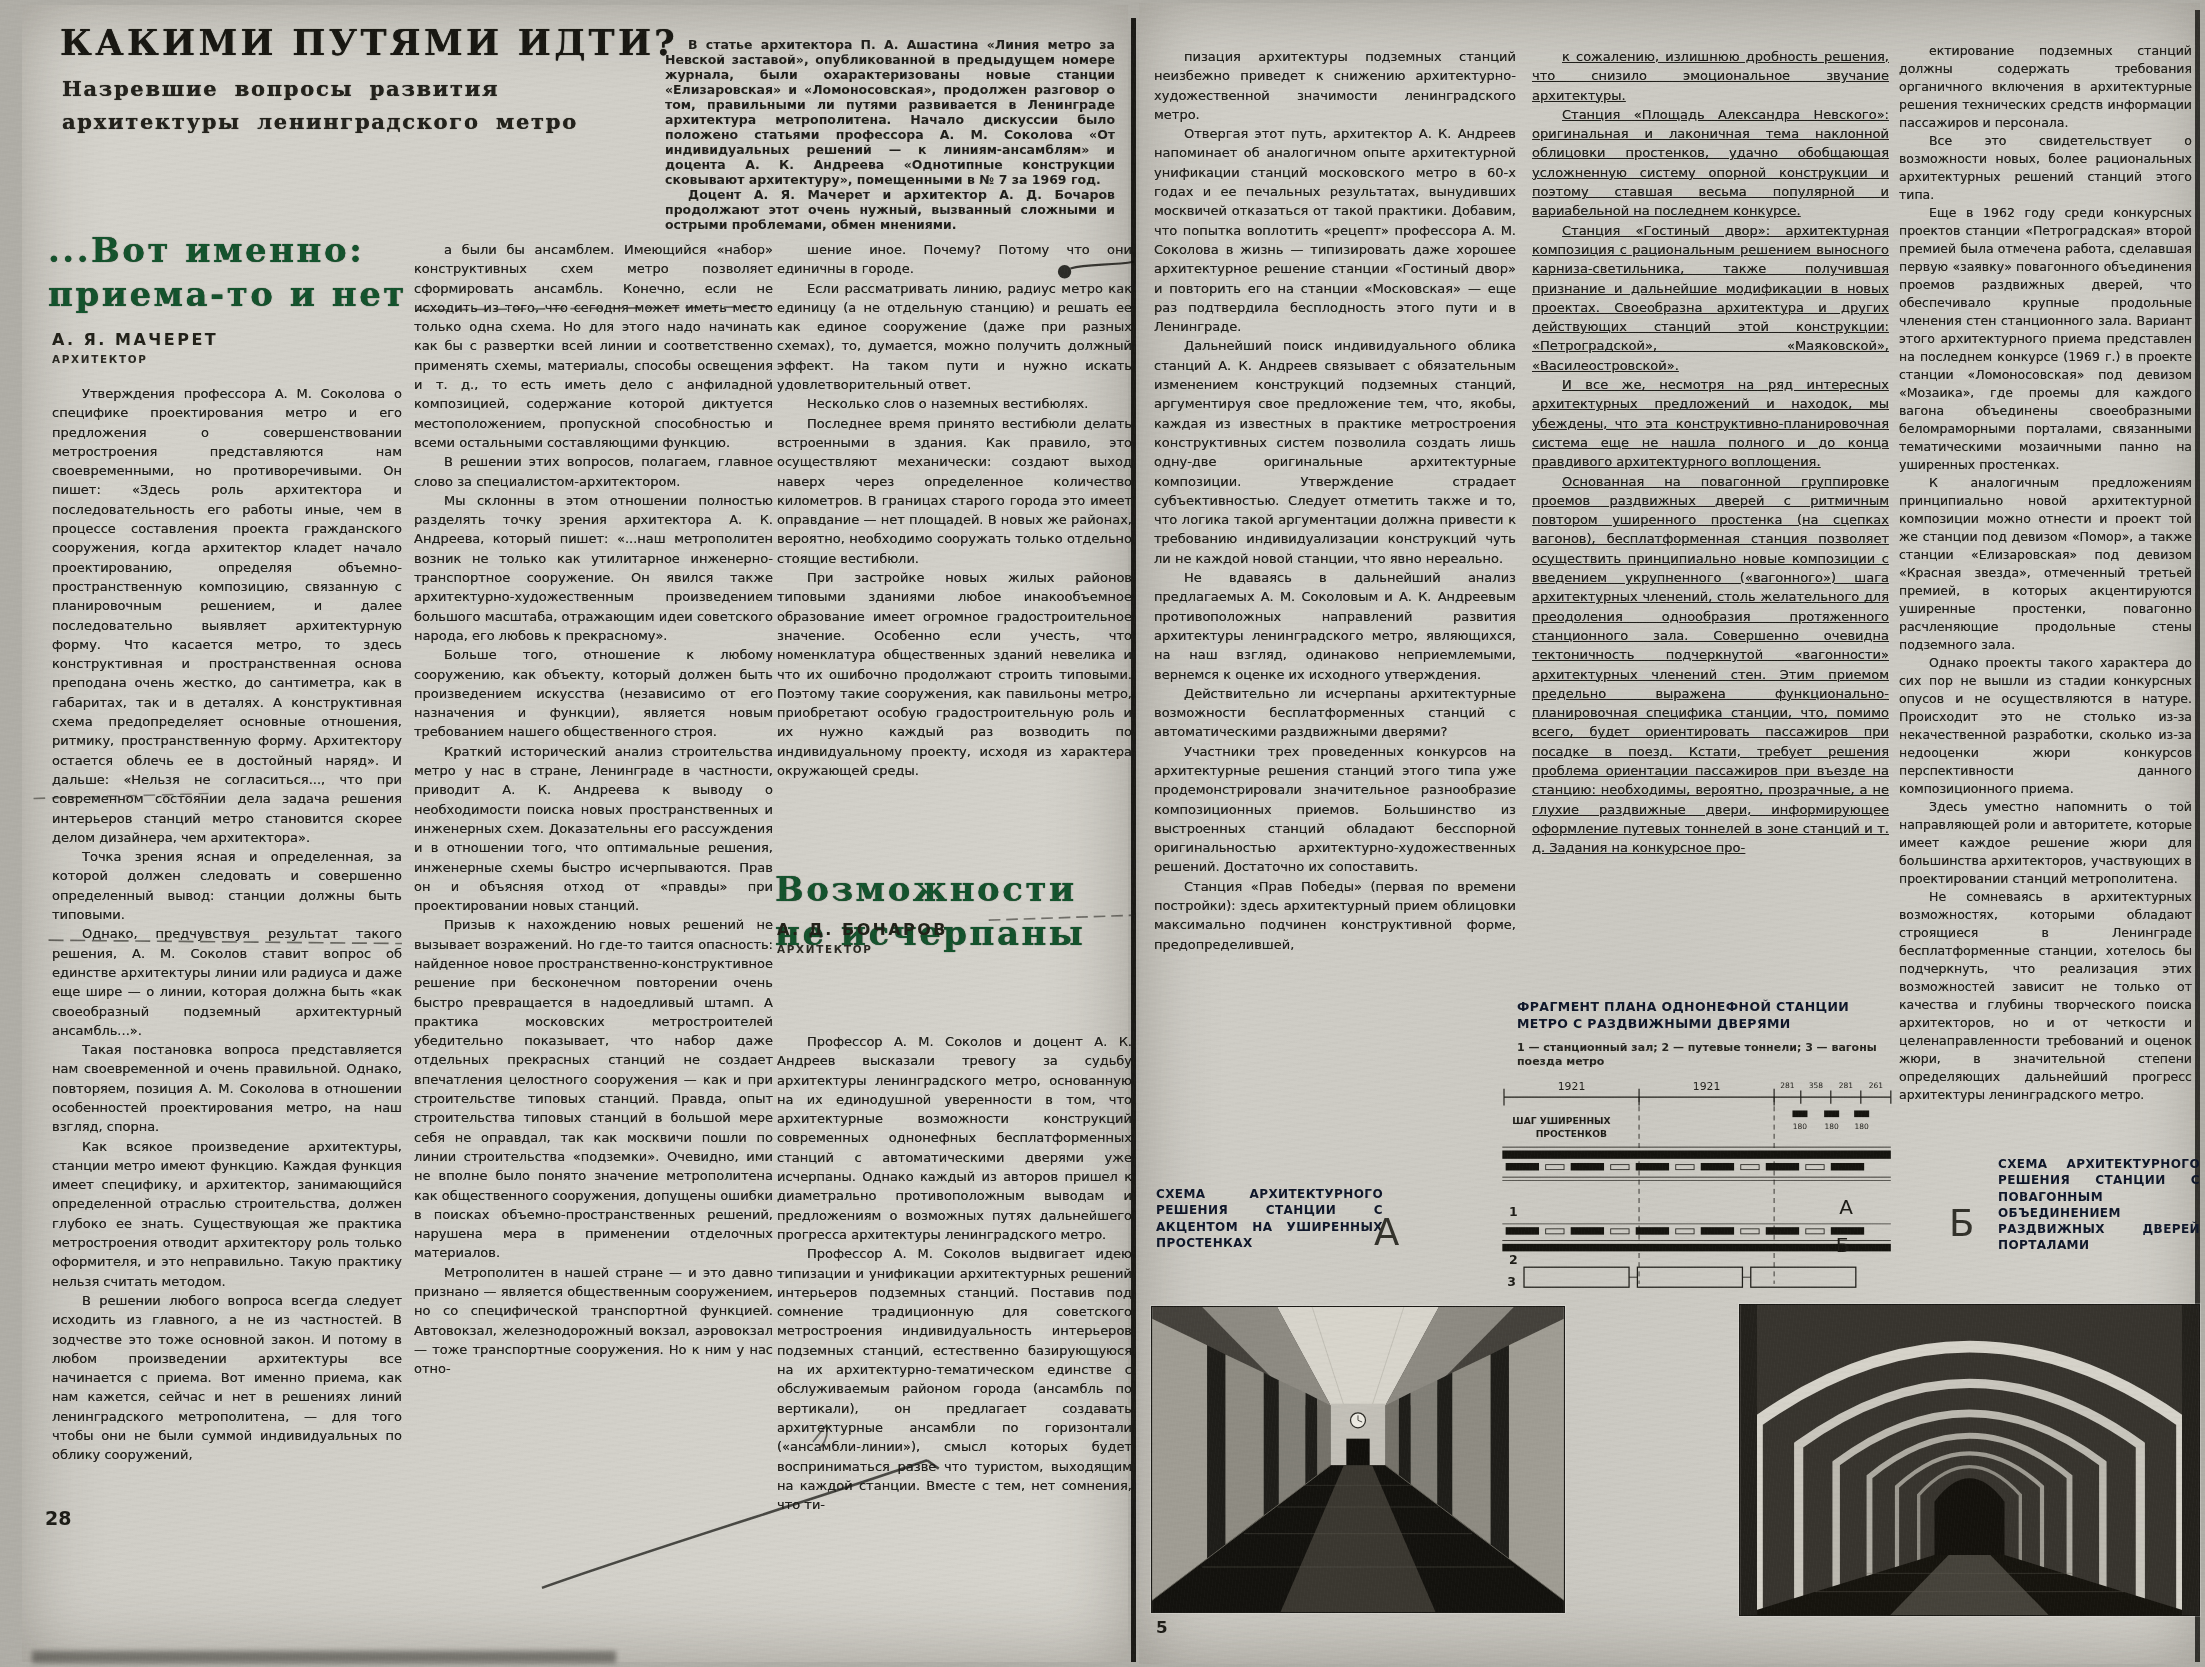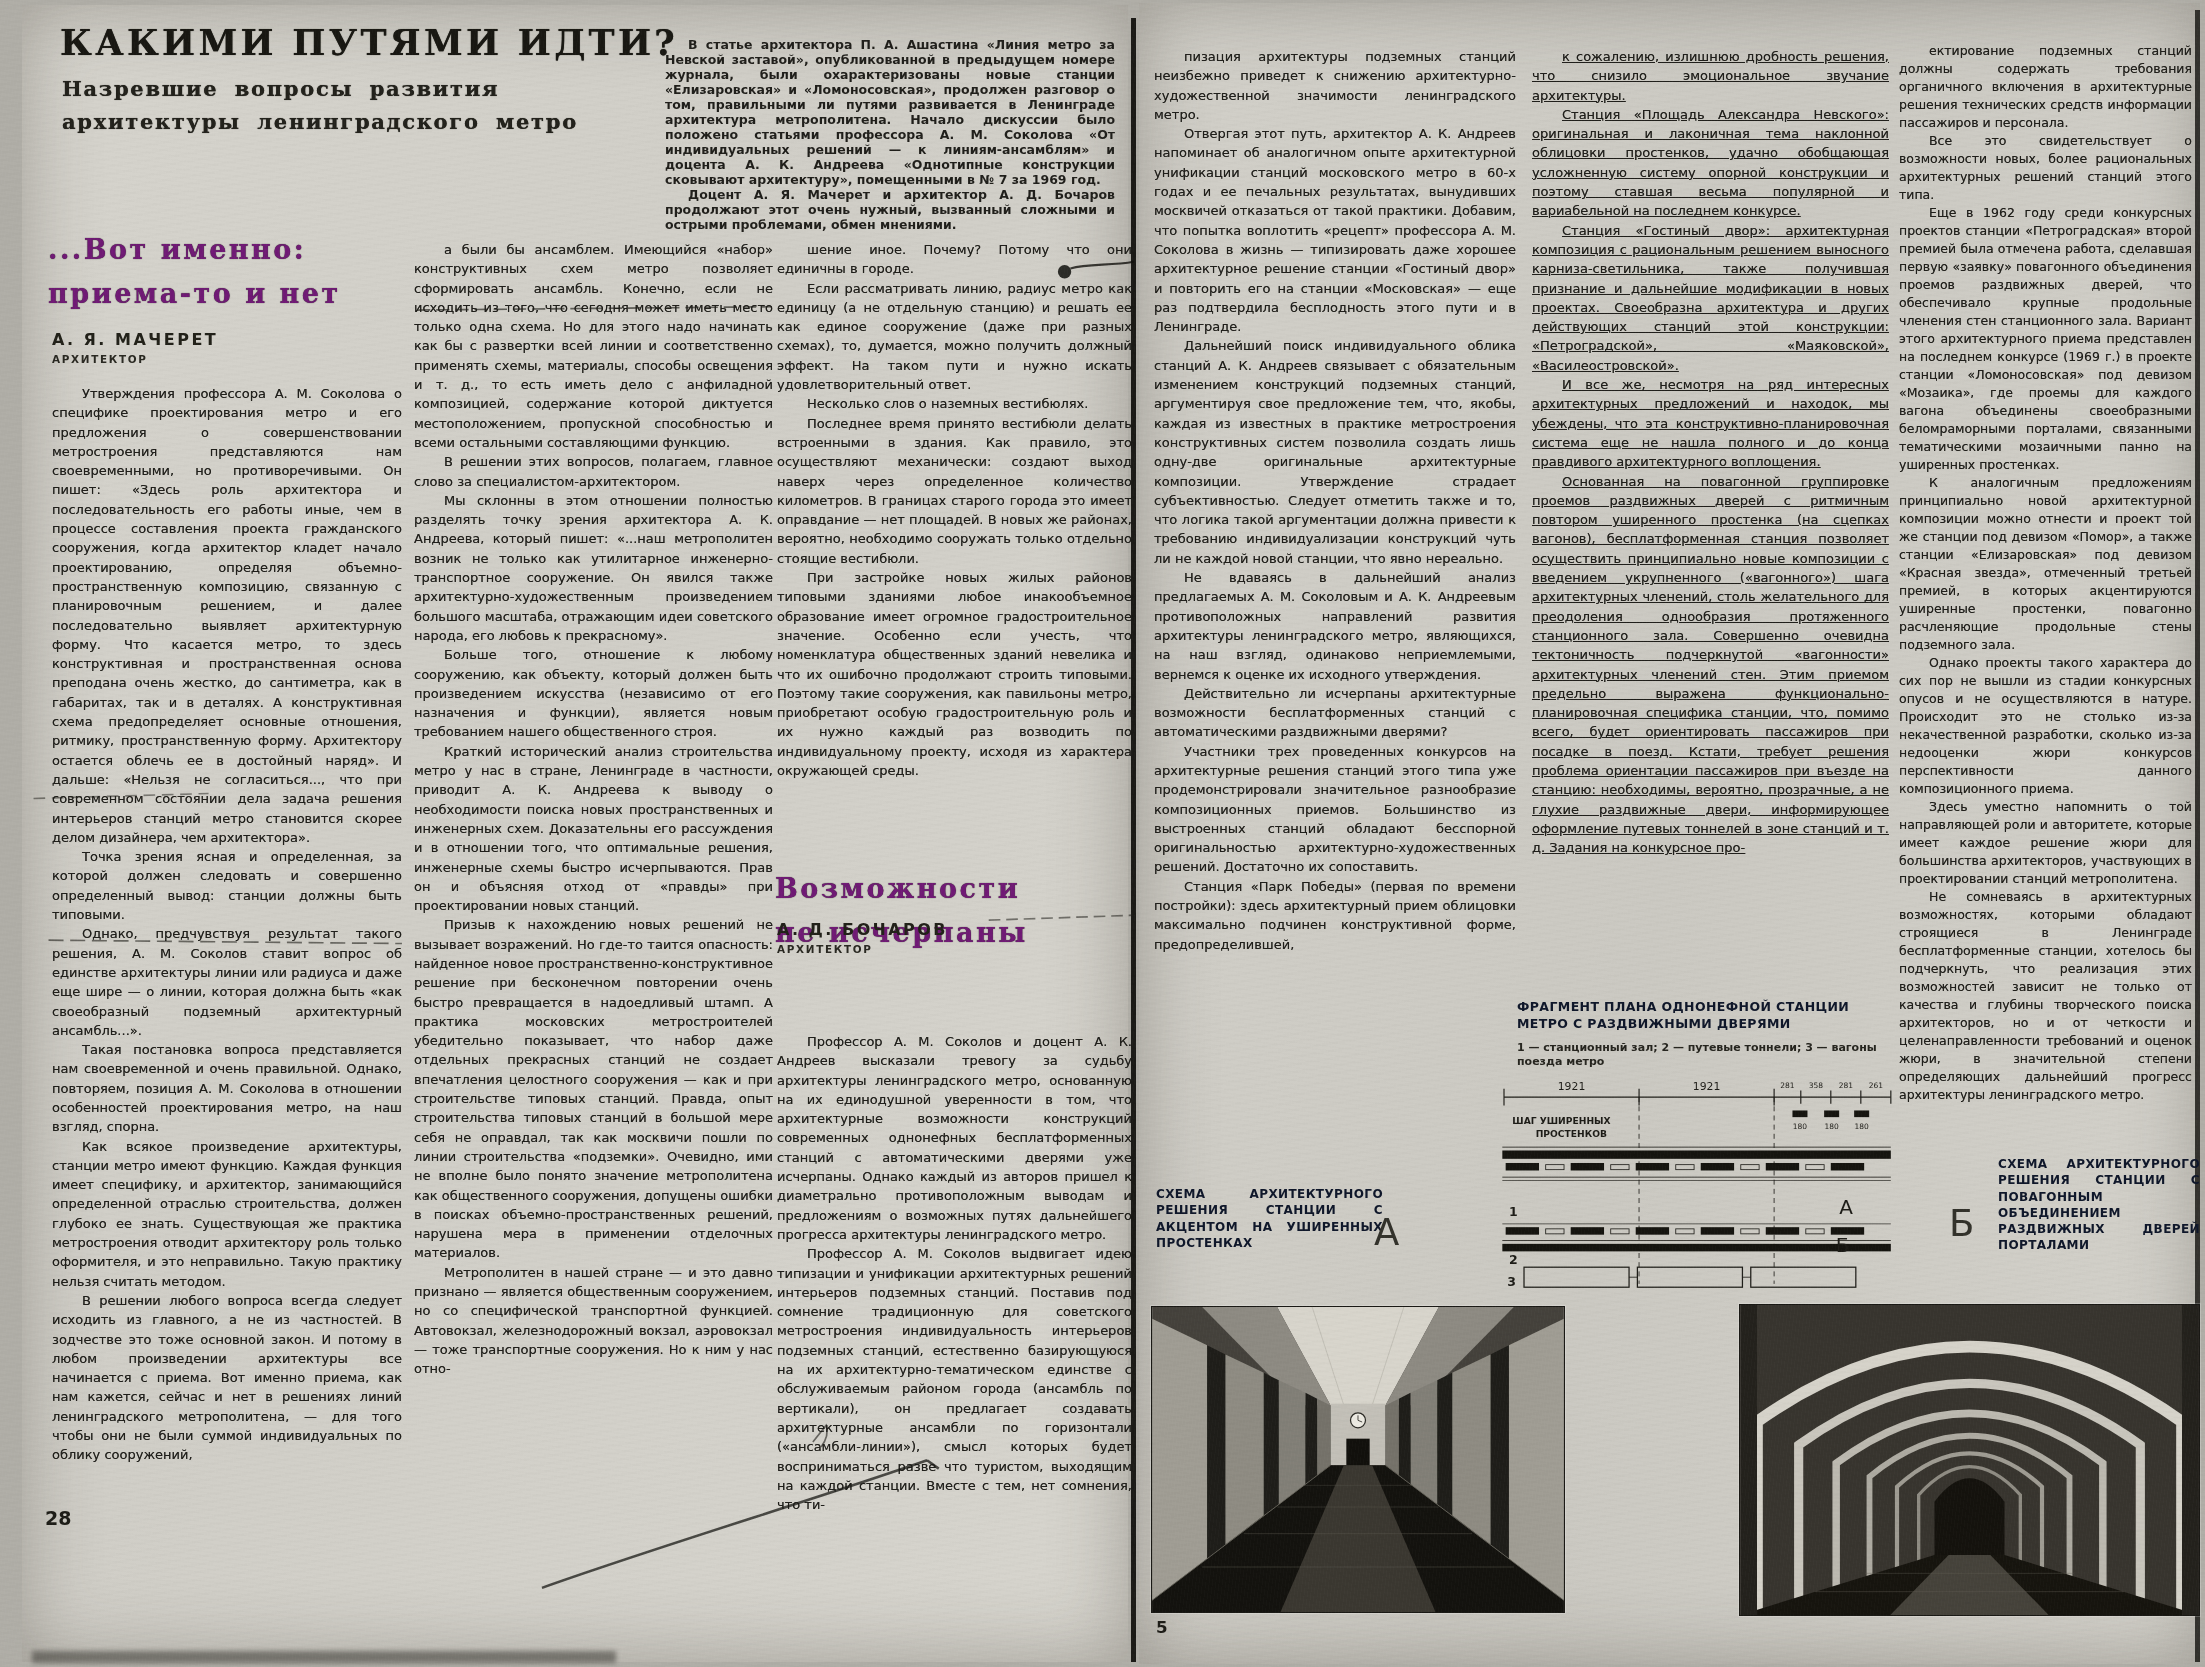--- a/index.html
+++ b/index.html
@@ -14,22 +14,22 @@
                repeating-linear-gradient(171deg,rgba(0,0,0,.014) 0 2.5px,transparent 2.5px 7.5px);}
   .rule-v{position:absolute;background:#1c1b17;}
   .headline{position:absolute;left:60px;top:22px;font-family:"DejaVu Serif",serif;font-weight:bold;
             font-size:35px;letter-spacing:3.3px;color:#191813;text-shadow:0 0 0.8px #20201a;}
   .subtitle{position:absolute;left:62px;top:72px;font-family:"DejaVu Serif",serif;font-weight:bold;
             font-size:21px;line-height:33px;letter-spacing:1.7px;word-spacing:7.5px;white-space:pre-line;
             color:#23221c;text-shadow:0 0 0.8px #25241e;}
   .intro{position:absolute;left:665px;top:37px;width:450px;font-size:12.5px;line-height:15px;
          font-weight:bold;text-align:justify;color:#201f1b;}
   .intro p{margin:0;text-indent:23px;}
-  .art-title{position:absolute;font-family:"DejaVu Serif",serif;font-weight:bold;font-size:27px;
-             line-height:44px;letter-spacing:2.5px;white-space:pre-line;color:#701a75;text-shadow:0 0 1px #22211b;}
+  .art-title{position:absolute;font-family:"DejaVu Serif",serif;font-weight:bold;font-size:34px;
+             line-height:44px;letter-spacing:2.5px;white-space:pre-line;color:#14532d;text-shadow:0 0 1px #22211b;}
   .byline{position:absolute;}
   .byline .nm{font-size:16px;font-weight:bold;letter-spacing:2.5px;color:#222119;}
   .byline .rl{font-size:10.4px;font-weight:bold;letter-spacing:1.7px;margin-top:4.2px;color:#2a2922;}
   .body-col{position:absolute;font-size:13px;line-height:19.3px;text-align:justify;overflow:hidden;
             color:#201f1b;text-shadow:0 0 0.5px rgba(25,24,20,.65);}
   .body-col p{margin:0;text-indent:30px;}
   .pnum{position:absolute;font-weight:bold;color:#1e1d18;}
   .caption{position:absolute;font-size:12px;line-height:16.3px;font-weight:bold;text-align:justify;
            letter-spacing:0.4px;color:#0f172a;}
   .cap-letter{position:absolute;font-size:37px;color:#33322b;font-family:"DejaVu Sans",sans-serif;}
@@ -101,21 +101,21 @@
 
   <div class="pnum" style="left:45px;top:1507px;font-size:19px;">28</div>
 
   <div class="body-col" style="left:1154px;top:47px;width:362px;height:1077px;">
       <p>пизация архитектуры подземных станций неизбежно приведет к снижению архитектурно-художественной значимости ленинградского метро.</p>
       <p>Отвергая этот путь, архитектор А. К. Андреев напоминает об аналогичном опыте архитектурной унификации станций московского метро в 60-х годах и ее печальных результатах, вынудивших москвичей отказаться от такой практики. Добавим, что попытка воплотить «рецепт» профессора А. М. Соколова в жизнь — типизировать даже хорошее архитектурное решение станции «Гостиный двор» и повторить его на станции «Московская» — еще раз подтвердила бесплодность этого пути и в Ленинграде.</p>
       <p>Дальнейший поиск индивидуального облика станций А. К. Андреев связывает с обязательным изменением конструкций подземных станций, аргументируя свое предложение тем, что, якобы, каждая из известных в практике метростроения конструктивных систем позволила создать лишь одну-две оригинальные архитектурные композиции. Утверждение страдает субъективностью. Следует отметить также и то, что логика такой аргументации должна привести к требованию индивидуализации конструкций чуть ли не каждой новой станции, что явно нереально.</p>
       <p>Не вдаваясь в дальнейший анализ предлагаемых А. М. Соколовым и А. К. Андреевым противоположных направлений развития архитектуры ленинградского метро, являющихся, на наш взгляд, одинаково неприемлемыми, вернемся к оценке их исходного утверждения.</p>
       <p>Действительно ли исчерпаны архитектурные возможности бесплатформенных станций с автоматическими раздвижными дверями?</p>
       <p>Участники трех проведенных конкурсов на архитектурные решения станций этого типа уже продемонстрировали значительное разнообразие композиционных приемов. Большинство из выстроенных станций обладают бесспорной оригинальностью архитектурно-художественных решений. Достаточно их сопоставить.</p>
-      <p>Станция «Парк Победы» (первая по времени постройки): здесь архитектурный прием облицовки максимально подчинен конструктивной форме, предопределившей,</p>
+      <p>Станция «Прав Победы» (первая по времени постройки): здесь архитектурный прием облицовки максимально подчинен конструктивной форме, предопределившей,</p>
     </div>
   <div class="body-col" style="left:1532px;top:47px;width:357px;height:944px;text-decoration:underline;">
       <p>к сожалению, излишнюю дробность решения, что снизило эмоциональное звучание архитектуры.</p>
       <p>Станция «Площадь Александра Невского»: оригинальная и лаконичная тема наклонной облицовки простенков, удачно обобщающая усложненную систему опорной конструкции и поэтому ставшая весьма популярной и вариабельной на последнем конкурсе.</p>
       <p>Станция «Гостиный двор»: архитектурная композиция с рациональным решением выносного карниза-светильника, также получившая признание и дальнейшие модификации в новых проектах. Своеобразна архитектура и других действующих станций этой конструкции: «Петроградской», «Маяковской», «Василеостровской».</p>
       <p>И все же, несмотря на ряд интересных архитектурных предложений и находок, мы убеждены, что эта конструктивно-планировочная система еще не нашла полного и до конца правдивого архитектурного воплощения.</p>
       <p>Основанная на повагонной группировке проемов раздвижных дверей с ритмичным повтором уширенного простенка (на сцепках вагонов), бесплатформенная станция позволяет осуществить принципиально новые композиции с введением укрупненного («вагонного») шага архитектурных членений, столь желательного для преодоления однообразия протяженного станционного зала. Совершенно очевидна тектоничность подчеркнутой «вагонности» архитектурных членений стен. Этим приемом предельно выражена функционально-планировочная специфика станции, что, помимо всего, будет ориентировать пассажиров при посадке в поезд. Кстати, требует решения проблема ориентации пассажиров при въезде на станцию: необходимы, вероятно, прозрачные, а не глухие раздвижные двери, информирующее оформление путевых тоннелей в зоне станций и т. д. Задания на конкурсное про-</p>
     </div>
   <div class="body-col" style="left:1899px;top:42px;width:293px;height:1086px;font-size:12.5px;line-height:18px;">
       <p>ектирование подземных станций должны содержать требования органичного включения в архитектурные решения технических средств информации пассажиров и персонала.</p>

